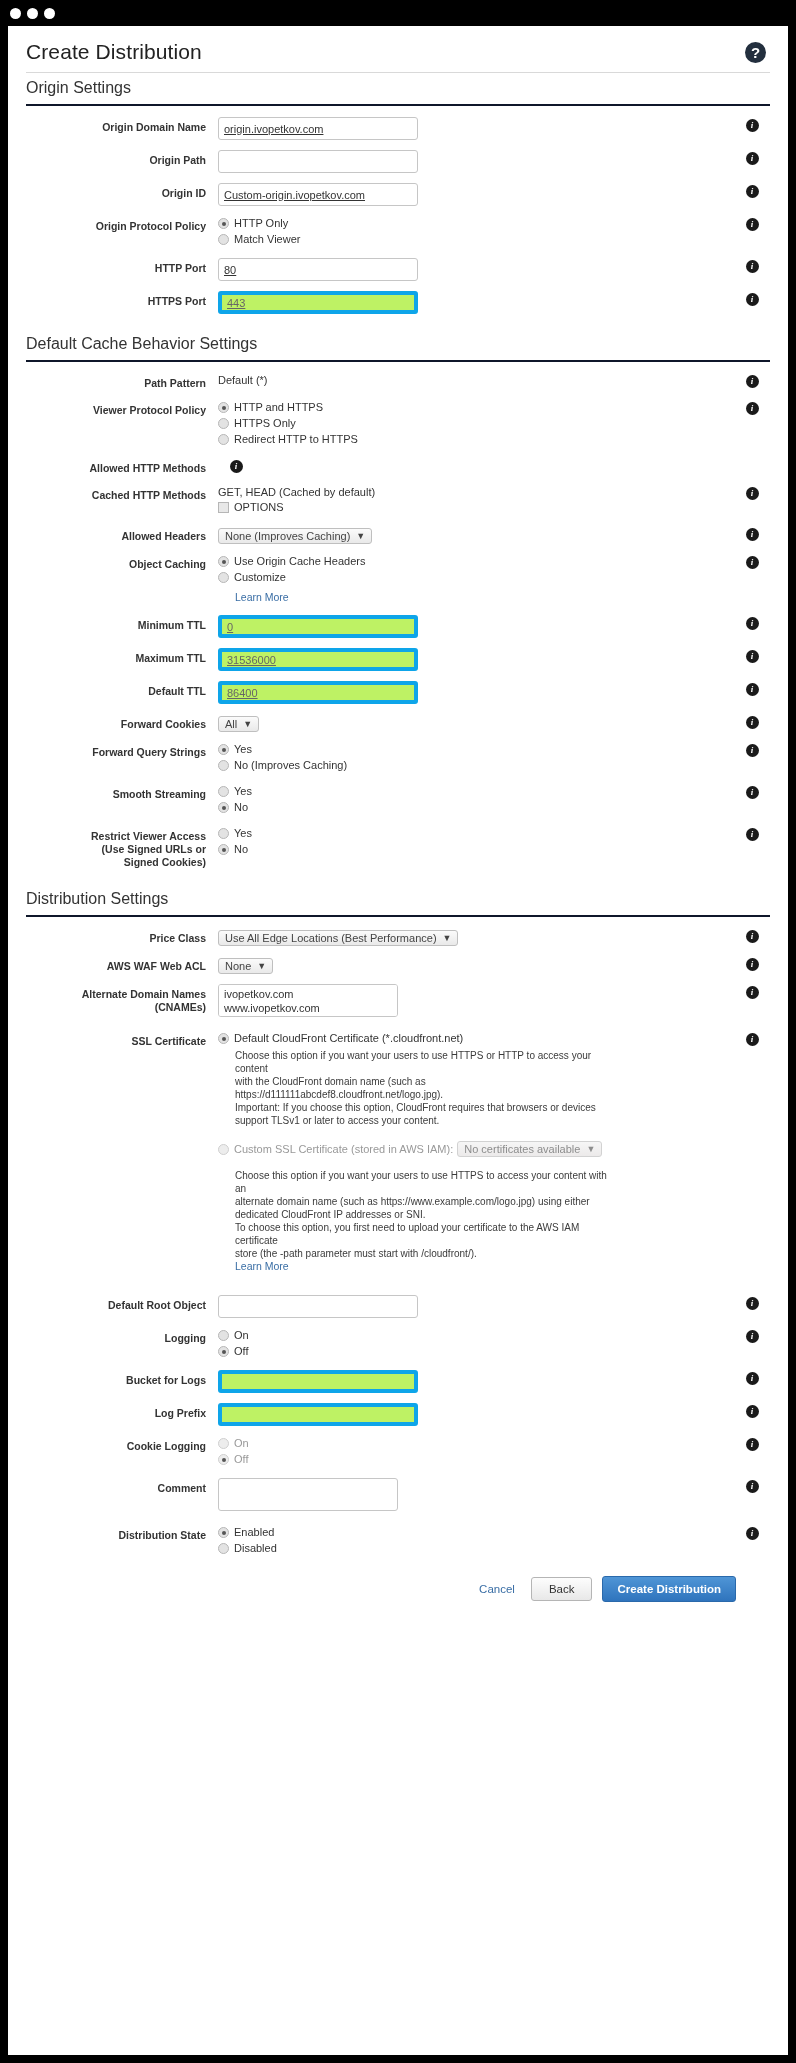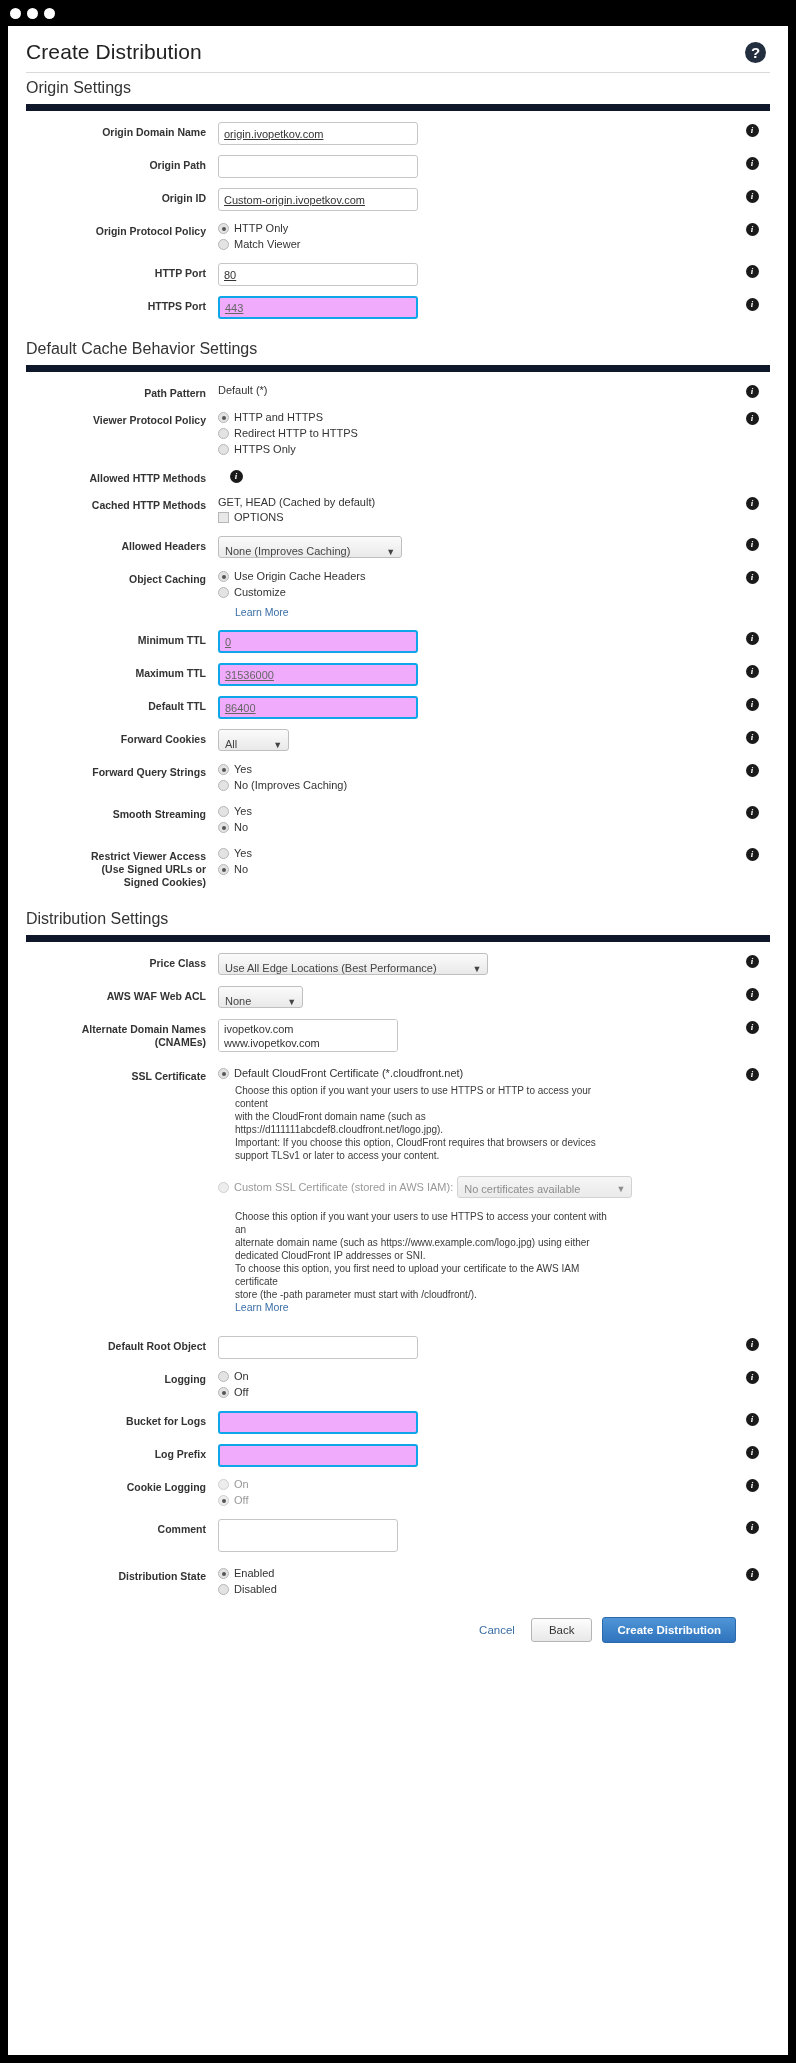--- a/index.html
+++ b/index.html
@@ -47,21 +47,21 @@
   }
   .helpicon {
     width: 21px; height: 21px; border-radius: 50%;
     background: #232f3e; color: #fff;
     font-size: 15px; font-weight: bold;
     display: flex; align-items: center; justify-content: center;
     margin-right: 4px;
   }
   .sectionhdr {
     font-size: 16px; color: #333; font-weight: normal;
-    border-bottom: 7px solid #0f172a;
+    border-bottom: 2px solid #0f172a;
     padding: 6px 0 7px 0;
     margin-bottom: 6px;
   }
   .toprule { border-top: 1px solid #d9d9d9; }
   
   .row {
     display: flex; align-items: flex-start;
     padding: 5px 0;
     min-height: 26px;
   }
@@ -92,22 +92,22 @@
   
   input.txt {
     width: 200px; height: 23px;
     border: 1px solid #c6c6c6; border-radius: 3px;
     background: #fff; color: #333;
     font-size: 11px; font-family: "Liberation Sans", sans-serif;
     padding: 0 5px;
     text-decoration: underline;
   }
   input.txt.ro {
-    background: #f0abfc; color: #666;
-    border: 2px solid #0ea5e9;
+    background: #bef264; color: #666;
+    border: 4px solid #0ea5e9;
   }
   textarea.ta {
     width: 180px; height: 33px;
     border: 1px solid #c6c6c6; border-radius: 3px;
     font-size: 11px; color: #333;
     font-family: "Liberation Sans", sans-serif;
     padding: 2px 5px; resize: none;
     line-height: 14px;
   }
   
@@ -138,28 +138,27 @@
     font-size: 11px; color: #333; line-height: 15px;
   }
   .muted { color: #999; }
   .muted .rad { background: #ededed; border-color: #cfcfcf; }
   a.lnk {
     color: #3a6ea5; font-size: 10.5px;
     text-decoration: none; cursor: pointer;
   }
   
   .sel {
-    display: inline-flex; align-items: flex-end; justify-content: space-between;
-    height: 22px;
+    display: inline-flex; align-items: center; justify-content: space-between;
+    height: 16px;
     border: 1px solid #bfbfbf; border-radius: 3px;
     background: linear-gradient(#fbfbfb, #e9e9e9);
     font-size: 11px; color: #444;
     padding: 0 6px; cursor: pointer;
     white-space: nowrap;
-    gap: 30px;
   }
   .sel .cv { margin-left: 6px; font-size: 9px; }
   .sel.dis {
     color: #8d8d8d;
     background: linear-gradient(#f6f6f6, #eceaea);
     border-color: #d2d2d2;
   }
   
   .desc {
     font-size: 10px; color: #3b3b3b;
@@ -301,25 +300,25 @@
 
       <div class="row">
         <div class="lbl">Viewer Protocol Policy</div>
         <div class="fld">
           <div class="opt">
             <span class="rad on"></span>
             <span>HTTP and HTTPS</span>
           </div>
           <div class="opt">
             <span class="rad"></span>
+            <span>HTTPS Only</span>
+          </div>
+          <div class="opt">
+            <span class="rad"></span>
             <span>Redirect HTTP to HTTPS</span>
-          </div>
-          <div class="opt">
-            <span class="rad"></span>
-            <span>HTTPS Only</span>
           </div>
         </div>
         <div class="infobox">
             <span class="iicon">i</span>
           </div>
       </div>
 
       <div class="row">
         <div class="lbl">Allowed HTTP Methods</div>
         <div class="infobox">

